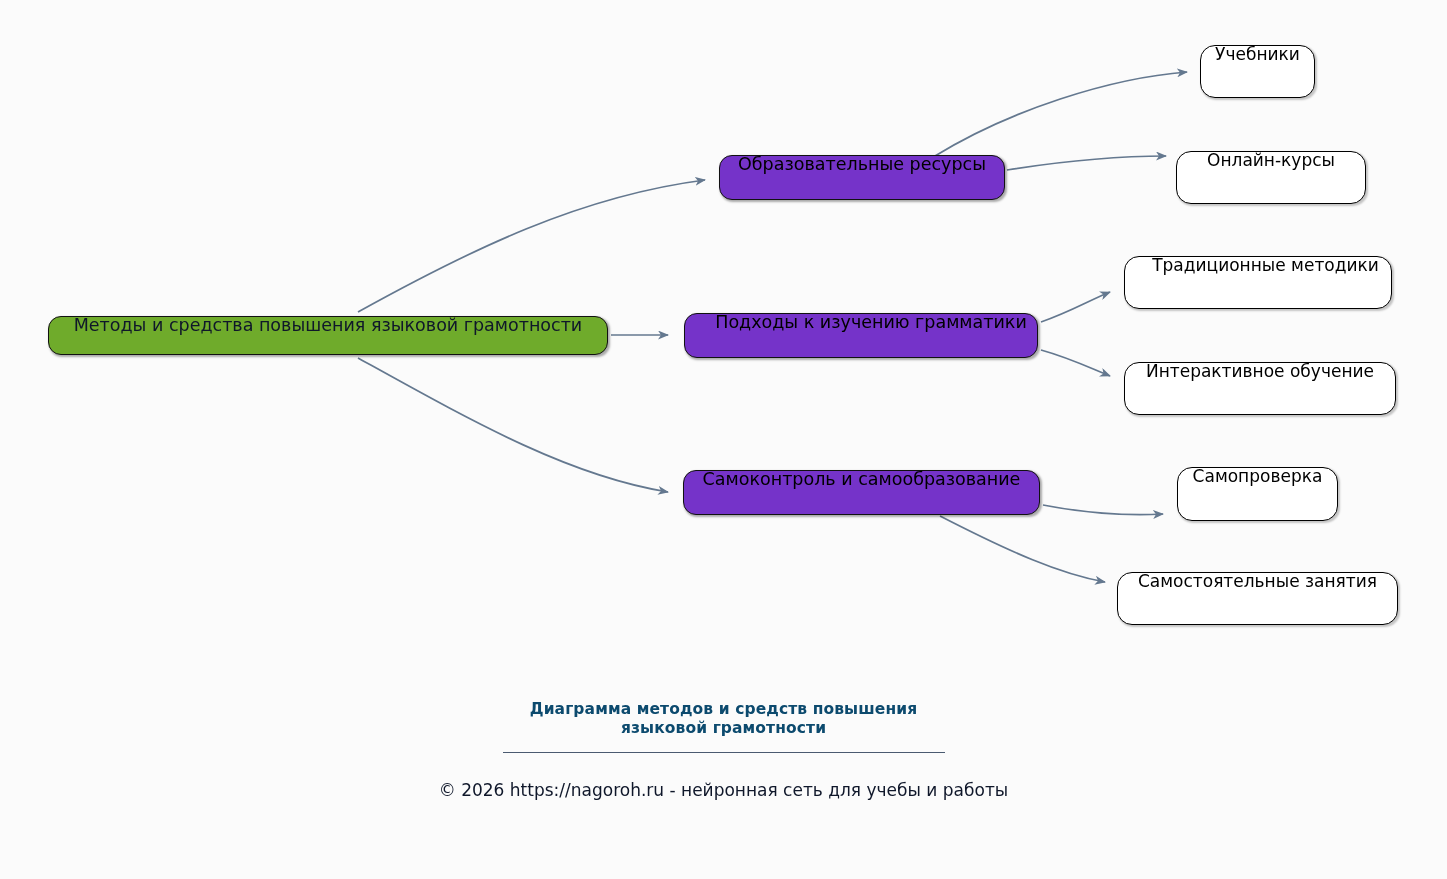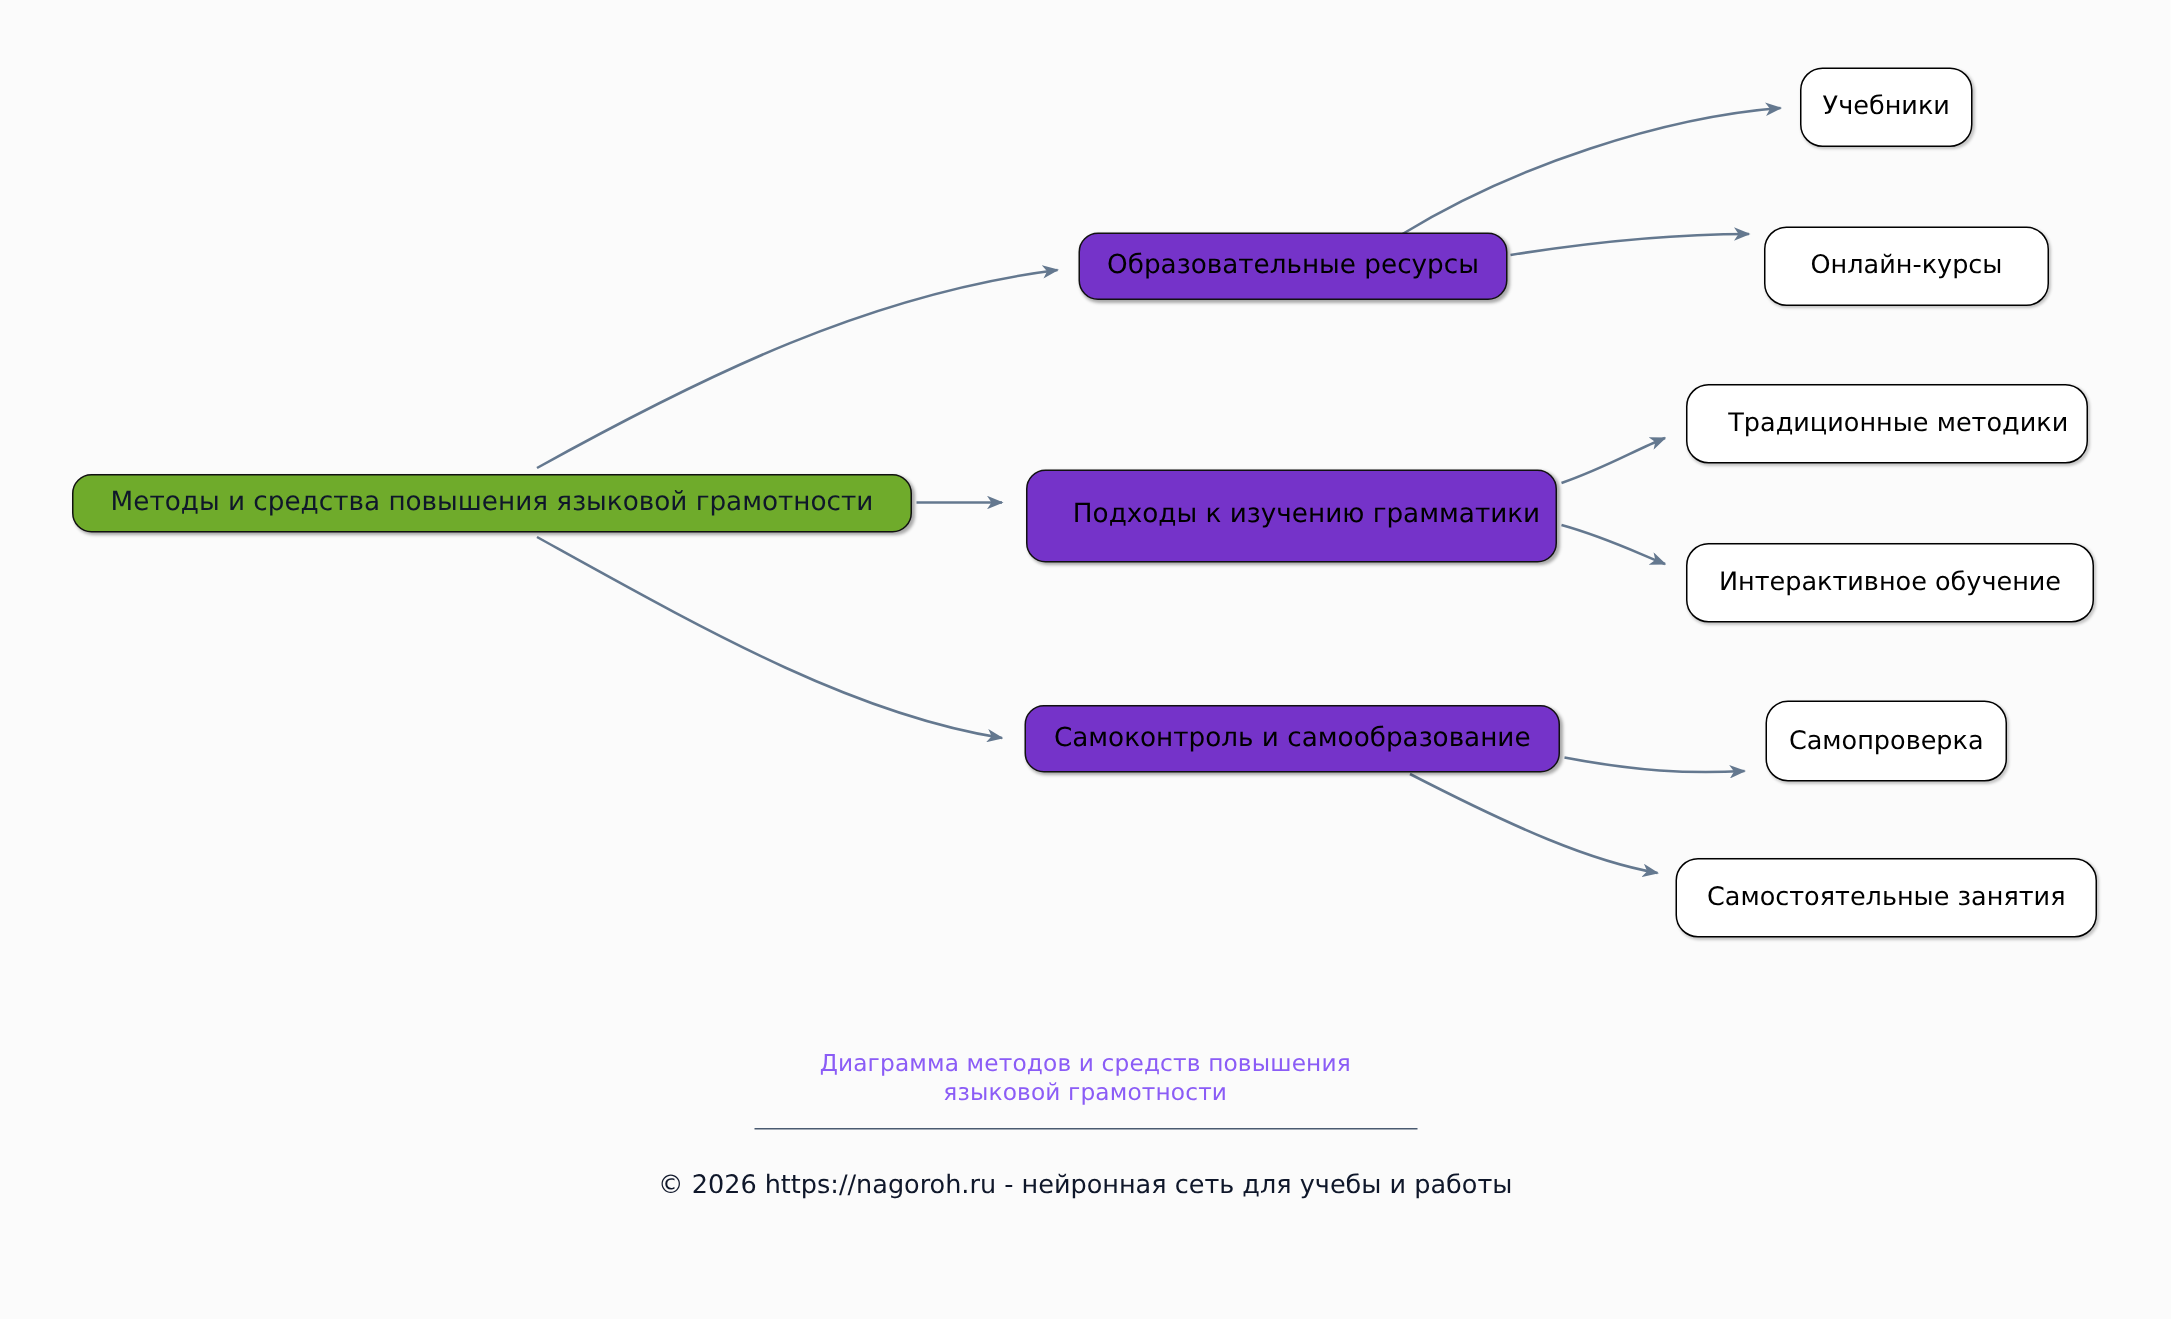--- a/index.html
+++ b/index.html
@@ -20,21 +20,20 @@
     left: 0;
     top: 0;
     width: 1447px;
     height: 879px;
     pointer-events: none;
   }
   .node {
     position: absolute;
     box-sizing: border-box;
     display: flex;
-    align-items: center;
     justify-content: center;
     text-align: center;
     white-space: nowrap;
     line-height: 1;
   }
   .node-root {
     background: #6fab2b;
     border: 1.6px solid #111111;
     border-radius: 13px;
     color: #0f172a;
@@ -60,22 +59,22 @@
   #footer {
     position: absolute;
     left: 0;
     top: 700px;
     width: 1447px;
     text-align: center;
   }
   .footer-title {
     font-family: "DejaVu Sans", sans-serif;
     font-size: 15.5px;
-    font-weight: normal;
-    color: #8b5cf6;
+    font-weight: bold;
+    color: #0c4a6e;
     line-height: 19px;
     letter-spacing: 0.1px;
   }
   .footer-divider {
     width: 442px;
     height: 0;
     margin: 14px auto 0 auto;
     border-top: 1.2px solid #4a5a70;
   }
   .footer-copy {
@@ -126,21 +125,21 @@
   </div>
 
   <div class="node node-leaf" style="left:1200px; top:45px; width:115px; height:53px;">
     <span>Учебники</span>
   </div>
 
   <div class="node node-leaf" style="left:1176px; top:151px; width:190px; height:53px;">
     <span>Онлайн-курсы</span>
   </div>
 
-  <div class="node node-branch" style="left:684px; top:313px; width:354px; height:62px;padding-left:20px;">
+  <div class="node node-branch" style="left:684px; top:313px; width:354px; height:45px;padding-left:20px;">
     <span>Подходы к изучению грамматики</span>
   </div>
 
   <div class="node node-leaf" style="left:1124px; top:256px; width:268px; height:53px;padding-left:15px;">
     <span>Традиционные методики</span>
   </div>
 
   <div class="node node-leaf" style="left:1124px; top:362px; width:272px; height:53px;">
     <span>Интерактивное обучение</span>
   </div>

